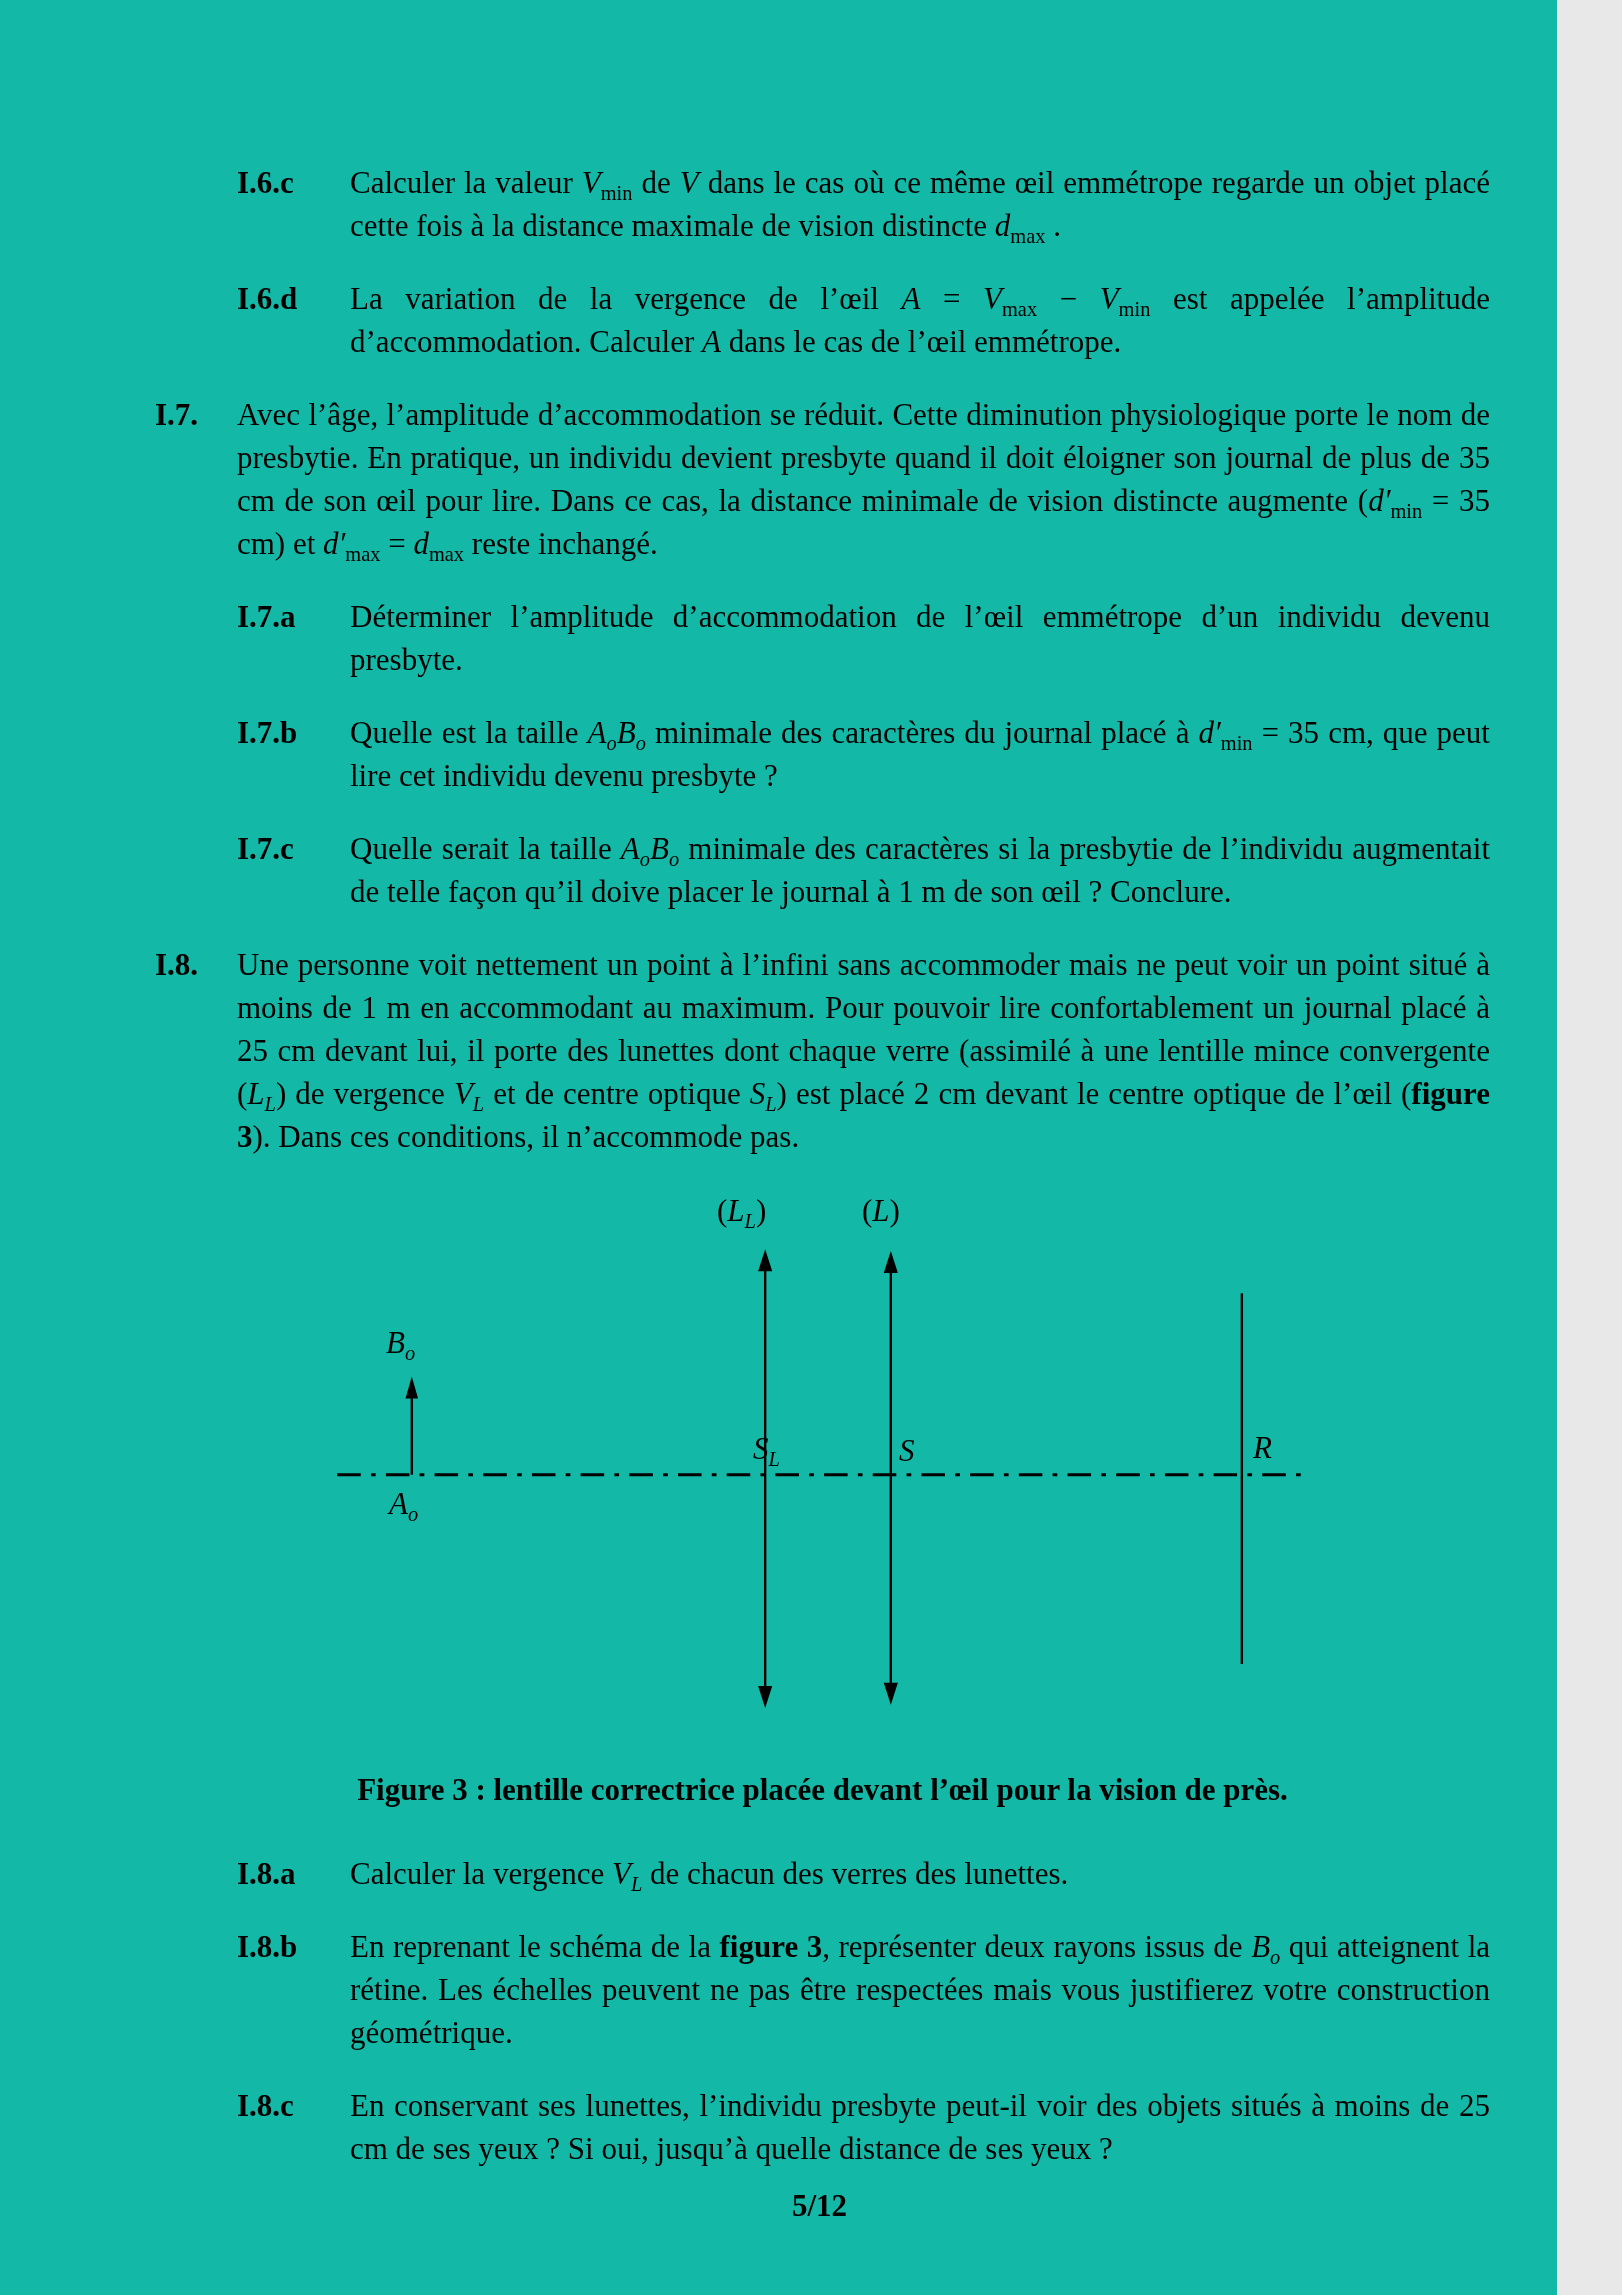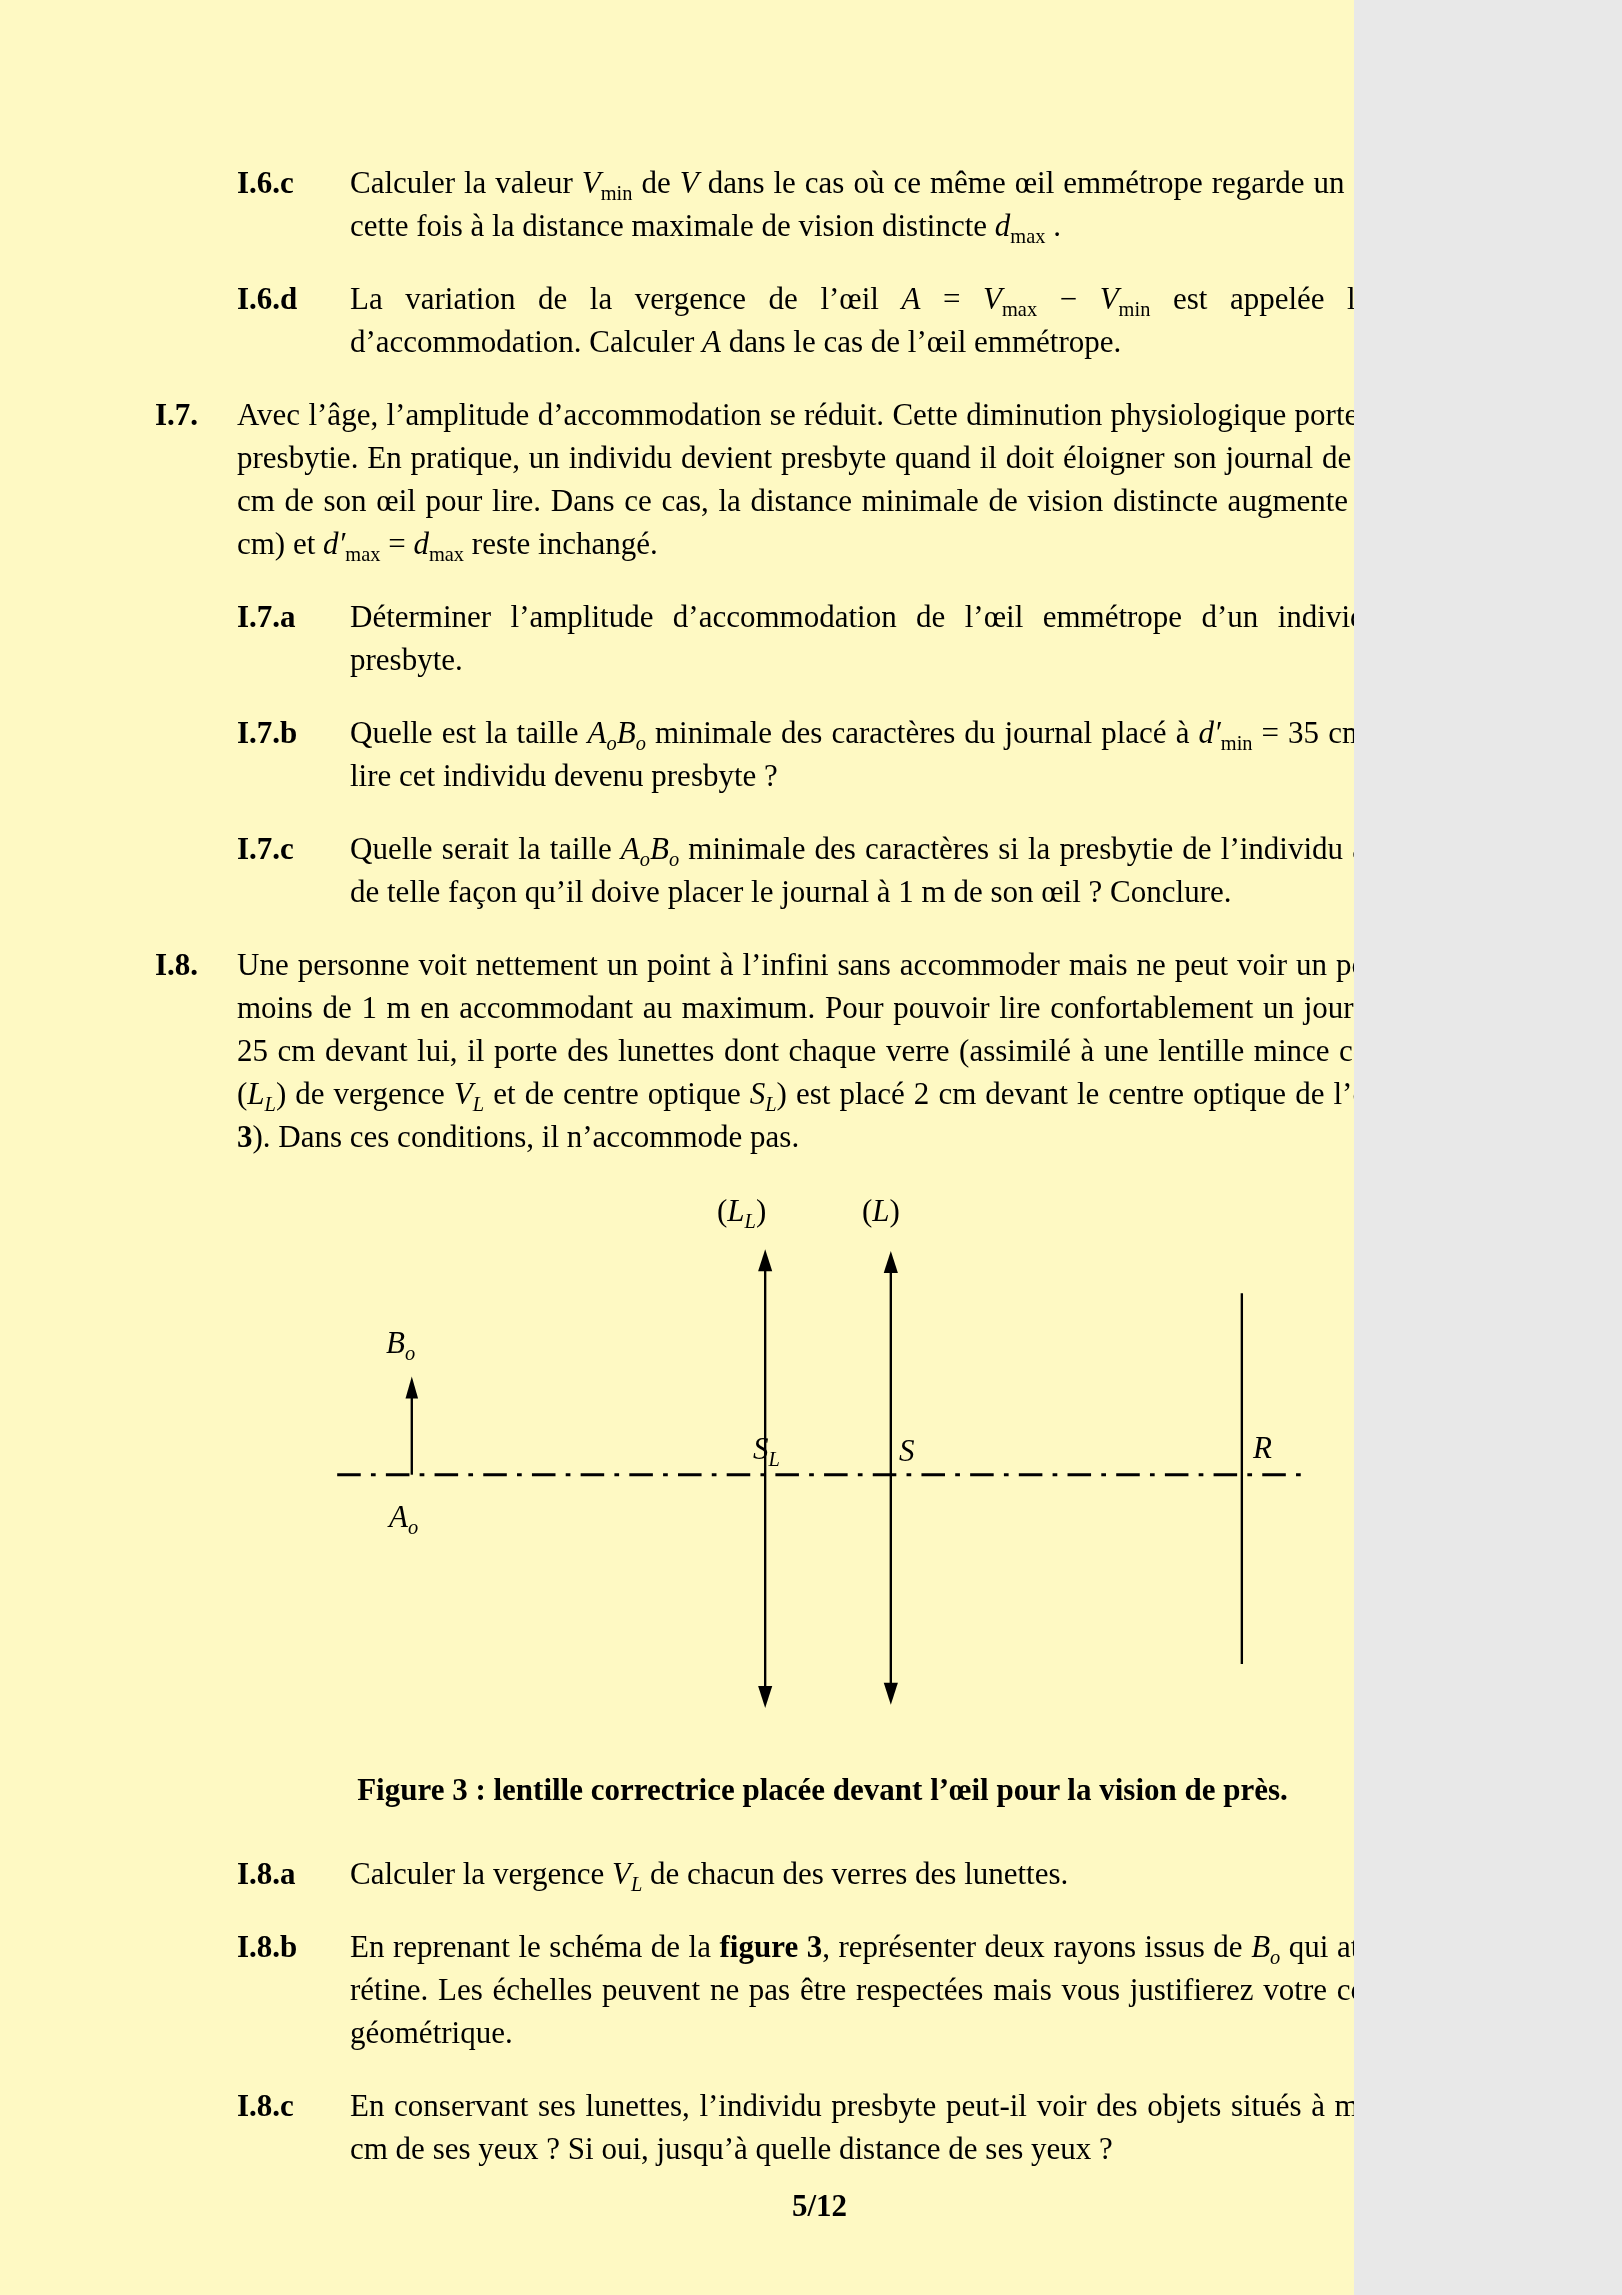--- a/index.html
+++ b/index.html
@@ -1,20 +1,20 @@
 <!DOCTYPE html>
 <html style="font-size:12.6px"><head>
 <meta charset="utf-8">
 <style>
   html,body{margin:0;padding:0;background:#e8e8e8;}
   .page{
     position:relative;
-    width:1354px;
+    width:1557px;
     height:2295px;
-    background:#fef9c3;
+    background:#14b8a6;
     color:#000;
     font-family:"Liberation Serif", serif;
     font-size:31px;
     line-height:43px;
     overflow:hidden;
   }
   .content{
     position:absolute;
     top:161px;
     left:155px;
@@ -41,21 +41,21 @@
   .figure svg{position:absolute;left:0;top:0;}
   .flabel{
     position:absolute;
     font-size:31px;
     line-height:35px;
     white-space:nowrap;
   }
   .fl-lensL{left:562px;top:4.7px;}
   .fl-lens{left:707px;top:4.7px;}
   .fl-Bo{left:231px;top:137px;}
-  .fl-Ao{left:234px;top:311px;}
+  .fl-Ao{left:234px;top:298px;}
   .fl-SL{left:598px;top:243px;}
   .fl-S{left:744px;top:245px;}
   .fl-R{left:1098px;top:242px;}
   .caption{
     width:1335px;
     text-align:center;
     font-weight:bold;
     margin:38px 0 41px 0;
   }
   .footer{

